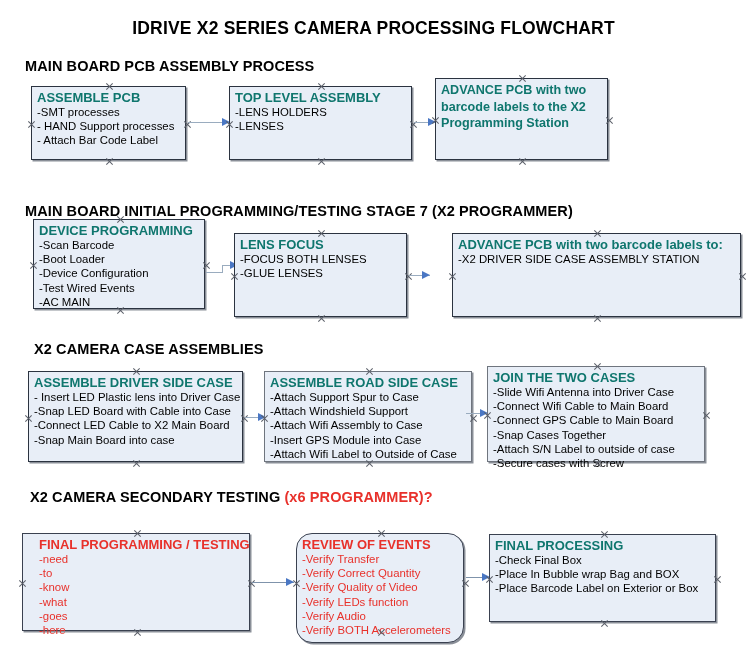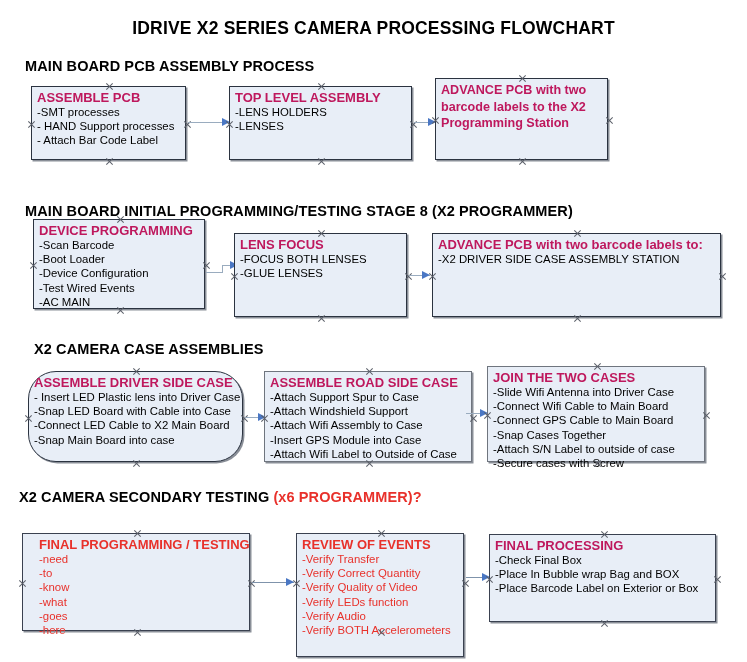--- a/index.html
+++ b/index.html
@@ -53,21 +53,21 @@
     background: #e8eef7;
     border: 1.5px solid #2b3340;
     box-sizing: border-box;
     box-shadow: 1.5px 1.5px 0 0 #8a8f98;
     padding: 3px 4px 2px 5px;
     overflow: visible;
   }
   .fbox .bx-title {
     font-size: 13px;
     font-weight: bold;
-    color: #be185d;
+    color: #0f766e;
     line-height: 15px;
     white-space: nowrap;
   }
   .fbox .bx-line {
     font-size: 11.4px;
     font-weight: normal;
     color: #000000;
     line-height: 14.2px;
     white-space: nowrap;
   }
@@ -188,21 +188,21 @@
   </div>
 
   <div class="fbox bold-body title-wrap" style="left:435px; top:78px; width:173px; height:82px;">
     <div class="bx-title" style="white-space:normal; line-height:16.5px; font-size:12.6px;">ADVANCE PCB with two barcode labels to the  X2 Programming Station</div>
     <span class="handle" style="left:82px;  top:-5px;"></span>
     <span class="handle" style="left:82px;  top:78px;"></span>
     <span class="handle" style="left:-5px;  top:37px;"></span>
     <span class="handle" style="left:169px; top:37px;"></span>
   </div>
 
-  <div class="section-head" style="left:25px; top:203px;">MAIN BOARD INITIAL PROGRAMMING/TESTING STAGE 8 (X2 PROGRAMMER)</div>
+  <div class="section-head" style="left:25px; top:203px;">MAIN BOARD INITIAL PROGRAMMING/TESTING STAGE 7 (X2 PROGRAMMER)</div>
 
   <div class="fbox" style="left:33px; top:219px; width:172px; height:90px;">
     <div class="bx-title">DEVICE PROGRAMMING</div>
     <div class="bx-line">-Scan Barcode</div>
     <div class="bx-line">-Boot Loader</div>
     <div class="bx-line">-Device Configuration</div>
     <div class="bx-line">-Test Wired Events</div>
     <div class="bx-line">-AC MAIN</div>
     <span class="handle" style="left:82px;  top:-5px;"></span>
     <span class="handle" style="left:82px;  top:86px;"></span>
@@ -225,32 +225,32 @@
     <span class="handle" style="left:82px;  top:80px;"></span>
     <span class="handle" style="left:-5px;  top:38px;"></span>
     <span class="handle" style="left:169px; top:38px;"></span>
   </div>
 
   <div class="conn" style="left:409px; top:271px; width:21px;">
     <span class="shaft"></span>
       <span class="head"></span>
   </div>
 
-  <div class="fbox" style="left:432px; top:233px; width:289px; height:84px;">
+  <div class="fbox" style="left:452px; top:233px; width:289px; height:84px;">
     <div class="bx-title">ADVANCE PCB with two barcode labels to:</div>
     <div class="bx-line">-X2 DRIVER  SIDE  CASE  ASSEMBLY STATION</div>
     <span class="handle" style="left:140px; top:-5px;"></span>
     <span class="handle" style="left:140px; top:80px;"></span>
     <span class="handle" style="left:-5px;  top:38px;"></span>
     <span class="handle" style="left:285px; top:38px;"></span>
   </div>
 
   <div class="section-head" style="left:34px; top:341px;">X2 CAMERA CASE ASSEMBLIES</div>
 
-  <div class="fbox" style="left:28px; top:371px; width:215px; height:91px;border-radius:28px;">
+  <div class="fbox" style="left:28px; top:371px; width:215px; height:91px;">
     <div class="bx-title">ASSEMBLE DRIVER SIDE CASE</div>
     <div class="bx-line">- Insert LED Plastic lens into Driver Case</div>
     <div class="bx-line">-Snap LED Board with Cable into Case</div>
     <div class="bx-line">-Connect LED Cable to X2 Main Board</div>
     <div class="bx-line">-Snap Main Board into case</div>
     <span class="handle" style="left:103px; top:-5px;"></span>
     <span class="handle" style="left:103px; top:87px;"></span>
     <span class="handle" style="left:-5px;  top:42px;"></span>
     <span class="handle" style="left:211px; top:42px;"></span>
   </div>
@@ -285,42 +285,42 @@
     <div class="bx-line">-Connect GPS Cable to Main Board</div>
     <div class="bx-line">-Snap Cases Together</div>
     <div class="bx-line">-Attach S/N Label to outside of case</div>
     <div class="bx-line">-Secure cases with Screw</div>
     <span class="handle" style="left:105px; top:-5px;"></span>
     <span class="handle" style="left:105px; top:92px;"></span>
     <span class="handle" style="left:-5px;  top:44px;"></span>
     <span class="handle" style="left:214px; top:44px;"></span>
   </div>
 
-  <div class="section-head" style="left:19px; top:489px;"><span>X2 CAMERA SECONDARY TESTING </span><span class="accent">(x6 PROGRAMMER)?</span></div>
+  <div class="section-head" style="left:30px; top:489px;"><span>X2 CAMERA SECONDARY TESTING </span><span class="accent">(x6 PROGRAMMER)?</span></div>
 
   <div class="fbox red" style="left:22px; top:533px; width:228px; height:98px; border-color:#3a4150;padding-left:16px;">
     <div class="bx-title">FINAL PROGRAMMING / TESTING</div>
     <div class="bx-line">-need</div>
     <div class="bx-line">-to</div>
     <div class="bx-line">-know</div>
     <div class="bx-line">-what</div>
     <div class="bx-line">-goes</div>
     <div class="bx-line">-here</div>
     <span class="handle" style="left:110px; top:-5px;"></span>
     <span class="handle" style="left:110px; top:94px;"></span>
     <span class="handle" style="left:-5px;  top:45px;"></span>
     <span class="handle" style="left:224px; top:45px;"></span>
   </div>
 
   <div class="conn" style="left:252px; top:578px; width:42px;">
     <span class="shaft" style="background:#7f93ab;"></span>
       <span class="head"></span>
   </div>
 
-  <div class="fbox red" style="left:296px; top:533px; width:168px; height:124px; border-color:#3a4150;">
+  <div class="fbox red" style="left:296px; top:533px; width:168px; height:110px; border-color:#3a4150;border-radius:16px;">
     <div class="bx-title">REVIEW OF EVENTS</div>
     <div class="bx-line">-Verify Transfer</div>
     <div class="bx-line">-Verify Correct Quantity</div>
     <div class="bx-line">-Verify Quality of Video</div>
     <div class="bx-line">-Verify LEDs function</div>
     <div class="bx-line">-Verify Audio</div>
     <div class="bx-line">-Verify BOTH Accelerometers</div>
     <span class="handle" style="left:80px;  top:-5px;"></span>
     <span class="handle" style="left:80px;  top:94px;"></span>
     <span class="handle" style="left:-5px;  top:45px;"></span>

